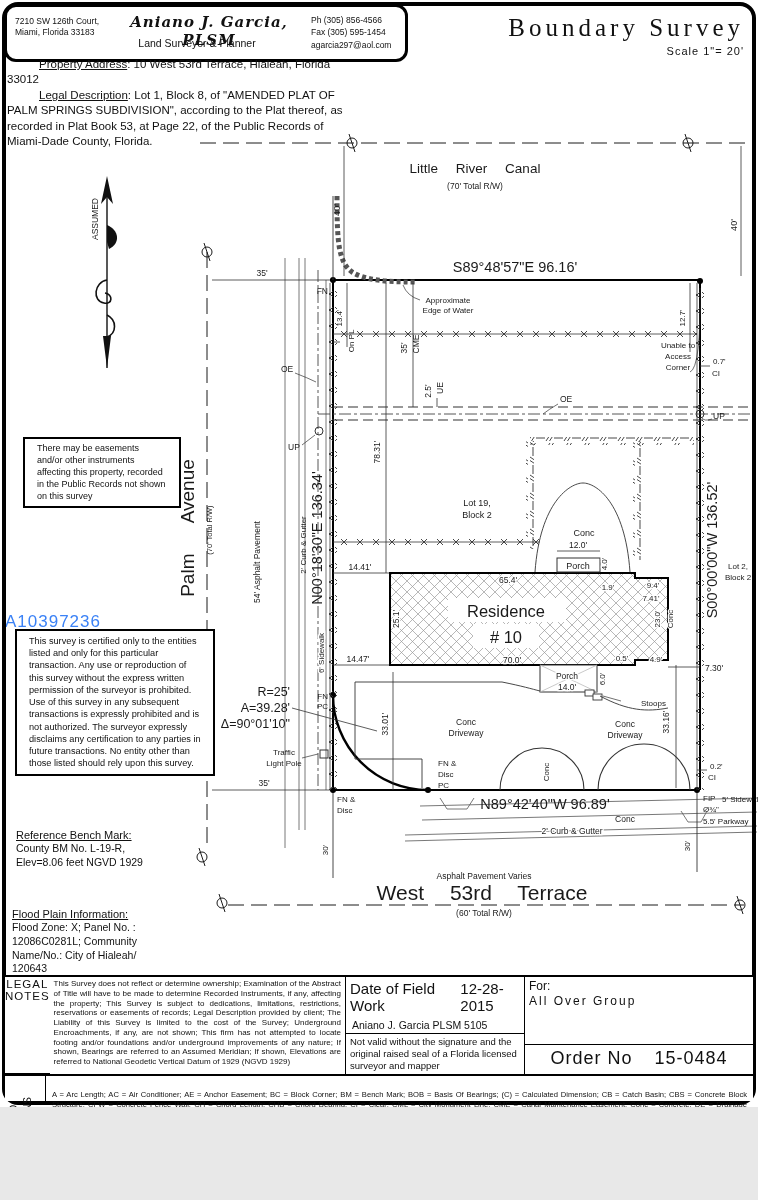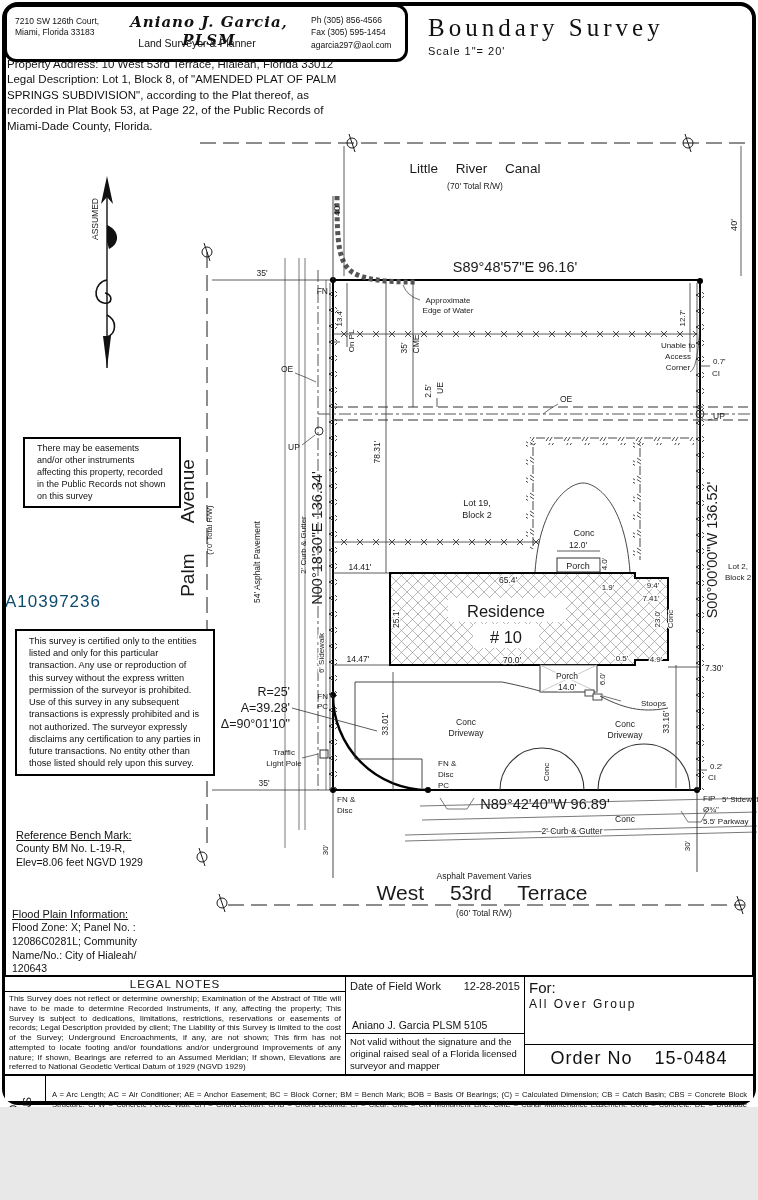--- a/index.html
+++ b/index.html
@@ -7,49 +7,49 @@
         font-family:"Liberation Sans",sans-serif;color:#111;}
   .frame{position:absolute;inset:2px;border:4px solid #000;border-radius:16px;pointer-events:none;z-index:40;}
   .header-box{position:absolute;left:4px;top:4px;width:398px;height:52px;border:3px solid #000;
               border-radius:12px;background:#fff;z-index:45;}
   .hdr-addr{position:absolute;left:8px;top:9px;font-size:8.5px;line-height:1.35;white-space:pre-line;}
   .hdr-name{position:absolute;left:96px;top:6px;width:212px;text-align:center;
             font-family:"DejaVu Serif","Liberation Serif",serif;font-style:italic;font-weight:600;
             font-size:15px;letter-spacing:1px;}
   .hdr-sub{position:absolute;left:84px;top:30px;width:212px;text-align:center;font-size:10.5px;}
   .hdr-contact{position:absolute;left:304px;top:7px;font-size:8.5px;line-height:1.45;white-space:pre-line;}
-  .title-block{position:absolute;left:428px;top:14px;width:316px;text-align:left;z-index:45;}
+  .title-block{position:absolute;left:428px;top:14px;width:316px;text-align:right;z-index:45;}
   .title-main{font-family:"Liberation Serif",serif;font-size:25px;letter-spacing:4px;}
   .title-scale{font-size:11px;margin-top:3px;letter-spacing:1px;}
   .prop-block{position:absolute;left:7px;top:57px;width:348px;font-size:11.5px;line-height:1.34;z-index:45;}
-  .ulab{}
+  .ulab{text-decoration:underline;padding-left:32px;}
   .note-box{position:absolute;border:2px solid #000;background:#fff;padding:4px 12px;z-index:30;}
   .easebox{left:23px;top:437px;width:130px;font-size:9px;line-height:1.32;}
   .certbox{left:15px;top:629px;width:172px;font-size:9.2px;line-height:1.33;}
   .bench{position:absolute;left:16px;top:822px;font-size:10.5px;line-height:1.3;z-index:30;}
   .flood{position:absolute;left:12px;top:901px;font-size:10.5px;line-height:1.3;z-index:30;}
   .blk-title{text-decoration:underline;font-size:11px;margin-top:6px;}
   .pre{white-space:pre-line;}
-  .wm1{position:absolute;left:5px;top:592px;font-size:17px;letter-spacing:1px;color:#0c4a6e;z-index:20;}
+  .wm1{position:absolute;left:5px;top:612px;font-size:17px;letter-spacing:1px;color:#3b82f6;z-index:20;}
   .wm2{position:absolute;right:12px;top:1168px;font-size:16px;color:#c2c2c2;z-index:60;}
   svg.drawing{position:absolute;left:0;top:130px;z-index:10;}
   svg text{font-family:"Liberation Sans",sans-serif;fill:#1a1a1a;}
   .h{paint-order:stroke;stroke:#fff;stroke-width:2.5px;}
   
   .footer{position:absolute;left:5px;right:5px;top:975px;bottom:6px;border-top:2.5px solid #000;z-index:45;background:#fff;}
   .frow1{position:absolute;left:0;right:0;top:0;height:97px;border-bottom:2px solid #000;display:flex;}
-  .fcell1{width:340px;border-right:1.5px solid #000;display:flex;flex-direction:column;}
+  .fcell1{width:340px;border-right:1.5px solid #000;display:flex;flex-direction:row;}
   .ln-title{text-align:center;font-size:11.5px;letter-spacing:1px;border-bottom:1.5px solid #000;padding:1px 0;}
   .ln-body{font-size:8px;line-height:1.22;padding:2px 4px;text-align:justify;}
   .fcell2{width:178px;border-right:1.5px solid #000;display:flex;flex-direction:column;}
-  .fw-line{font-size:11px;padding:3px 4px;display:flex;gap:14px;justify-content:space-between;}
+  .fw-line{font-size:15px;padding:3px 4px;display:flex;gap:14px;}
   .sig{border-bottom:1.5px solid #000;font-size:10.5px;padding:0 0 2px 6px;}
   .valid{font-size:9.5px;line-height:1.28;padding:2px 4px;}
   .fcell3{flex:1;display:flex;flex-direction:column;}
-  .for-label{font-size:15px;padding:2px 4px 0 4px;}
+  .for-label{font-size:12px;padding:2px 4px 0 4px;}
   .client{font-size:12px;letter-spacing:2px;padding:1px 4px;}
   .orderbox{border-top:1.5px solid #000;text-align:center;font-size:18px;letter-spacing:1px;padding-top:3px;height:26px;}
   .orderbox span{margin:0 8px;}
   .frow2{position:absolute;left:0;right:0;top:99px;bottom:0;display:flex;}
   .legcell{width:40px;border-right:1.5px solid #000;position:relative;}
   .legrot{position:absolute;width:120px;height:36px;left:-40px;top:43px;transform:rotate(-90deg);
           text-align:center;font-size:10px;line-height:1.35;}
   .abbr{flex:1;font-size:7.6px;line-height:1.3;padding:14px 6px;text-align:justify;}
 </style>
 </head>

